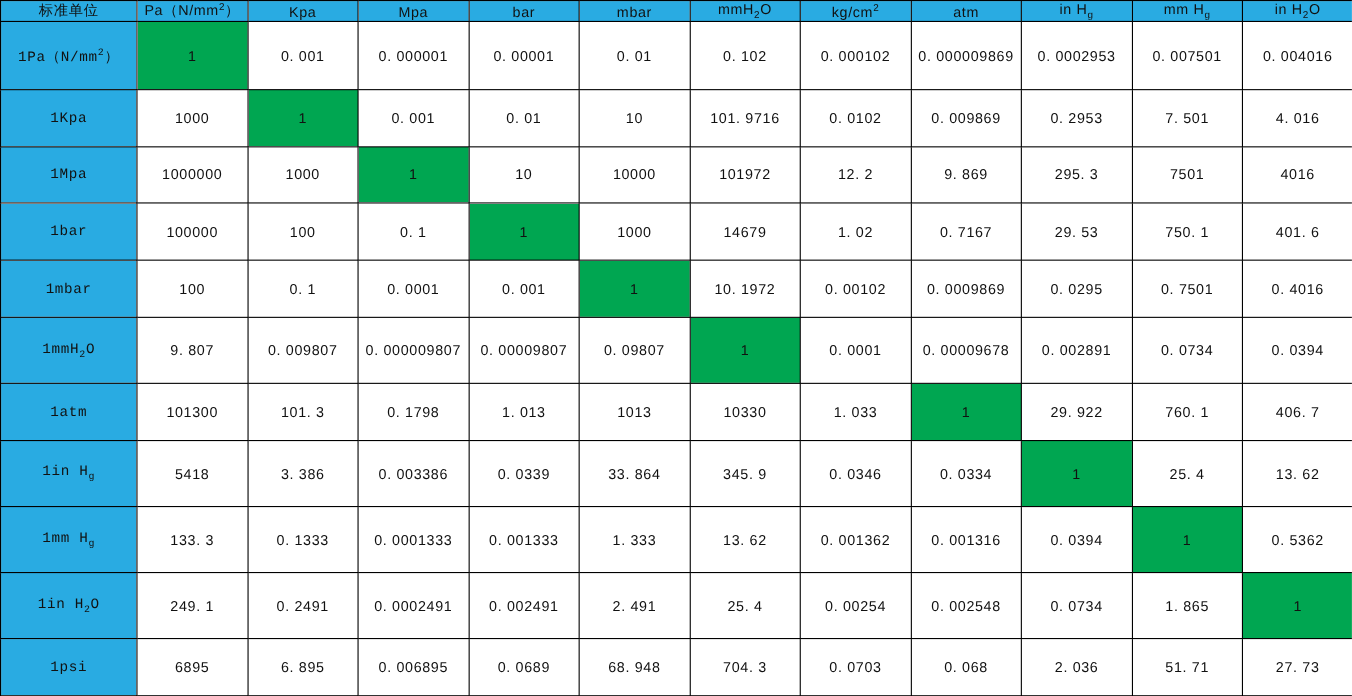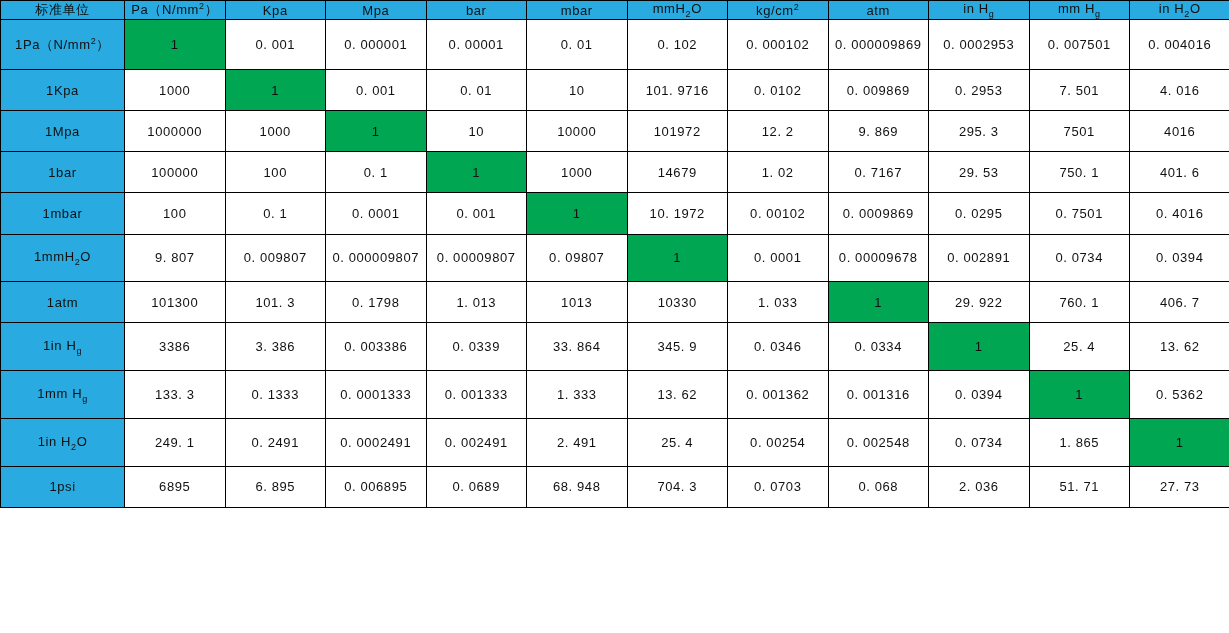--- a/index.html
+++ b/index.html
@@ -8,21 +8,21 @@
     background: #ffffff;
   }
   body {
     width: 1229px;
     height: 633px;
     font-family: "Liberation Sans", sans-serif;
   }
   #conv-table {
     border-collapse: collapse;
     width: 1229px;
-    height: 508px;
+    height: 633px;
     table-layout: fixed;
   }
   #conv-table td, #conv-table th {
     border: 1px solid #000000;
     text-align: center;
     vertical-align: middle;
     font-weight: normal;
     font-size: 13px;
     color: #111111;
     padding: 0 2px;
@@ -32,20 +32,21 @@
   }
   .hdr {
     background: #29ABE2;
     color: #111111;
     font-size: 13px;
   }
   .rowhdr {
     background: #29ABE2;
     color: #111111;
     font-size: 13px;
+    font-family: Liberation Mono, monospace;
   }
   .diag {
     background: #00A651;
     color: #222222;
   }
   .cell {
     background: #ffffff;
   }
   sub {
     font-size: 9px;
@@ -187,21 +188,21 @@
         <td class="cell">1013</td>
         <td class="cell">10330</td>
         <td class="cell">1. 033</td>
         <td class="diag">1</td>
         <td class="cell">29. 922</td>
         <td class="cell">760. 1</td>
         <td class="cell">406. 7</td>
       </tr>
       <tr>
         <th class="rowhdr">1in H<sub>g</sub></th>
-        <td class="cell">3386</td>
+        <td class="cell">5418</td>
         <td class="cell">3. 386</td>
         <td class="cell">0. 003386</td>
         <td class="cell">0. 0339</td>
         <td class="cell">33. 864</td>
         <td class="cell">345. 9</td>
         <td class="cell">0. 0346</td>
         <td class="cell">0. 0334</td>
         <td class="diag">1</td>
         <td class="cell">25. 4</td>
         <td class="cell">13. 62</td>

